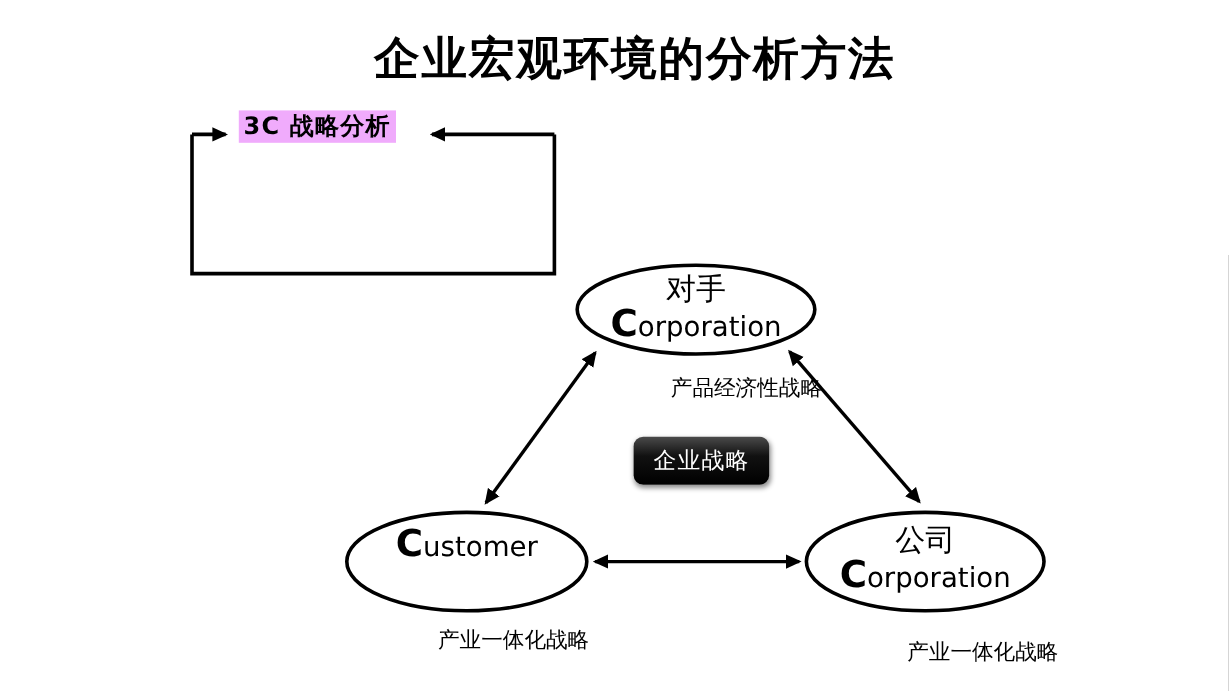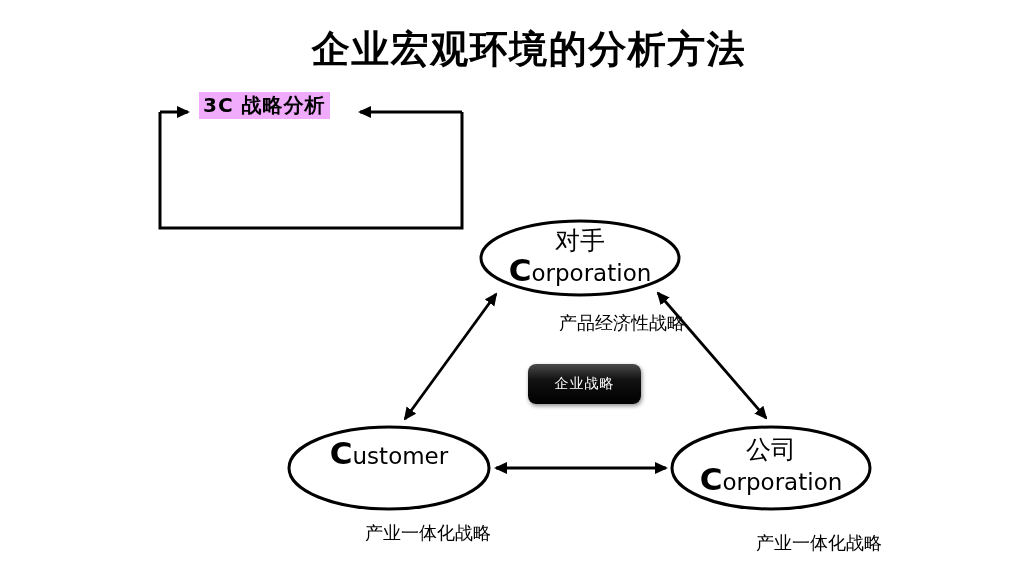--- a/index.html
+++ b/index.html
@@ -63,21 +63,21 @@
     white-space: nowrap;
   }
   .center-button {
     position: absolute;
     left: 528px; top: 364px;
     width: 113px; height: 40px;
     border-radius: 8px;
     background: linear-gradient(180deg, #4a4a4a 0%, #111111 40%, #000000 100%);
     box-shadow: 1px 2px 4px rgba(0,0,0,0.45);
     color: #ffffff;
-    font-size: 14px;
+    font-size: 19px;
     display: flex;
     align-items: center;
     justify-content: center;
     letter-spacing: 1px;
   }
   .pos-competition { left: 480px; top: 228px; }
   .pos-customer    { left: 289px; top: 437px; }
   .pos-corporation { left: 671px; top: 437px; }
   .pos-strat-competition { left: 485px; top: 311px; }
   .pos-strat-customer    { left: 291px; top: 521px; }

